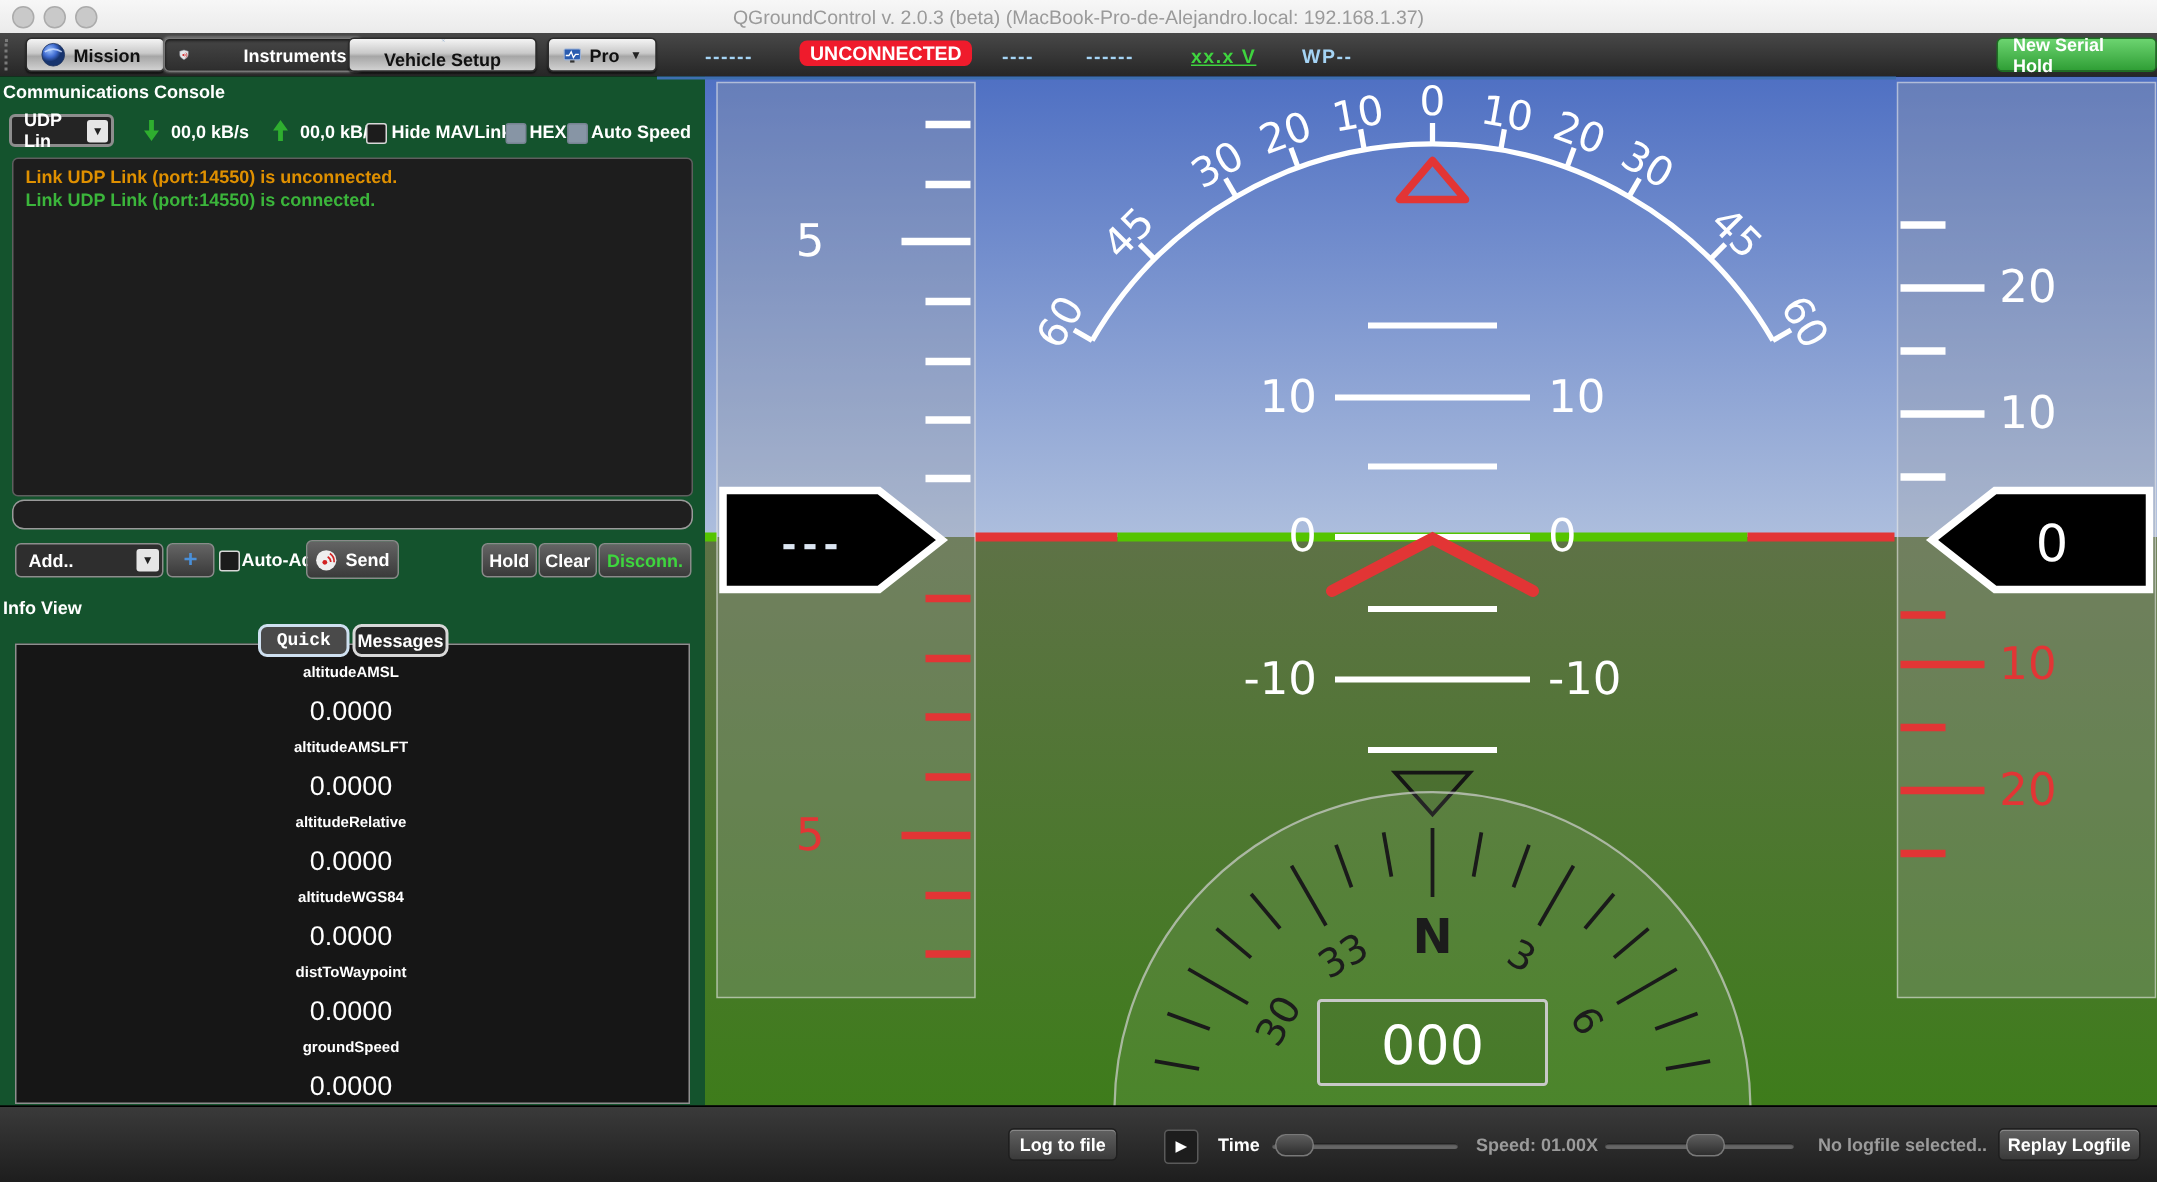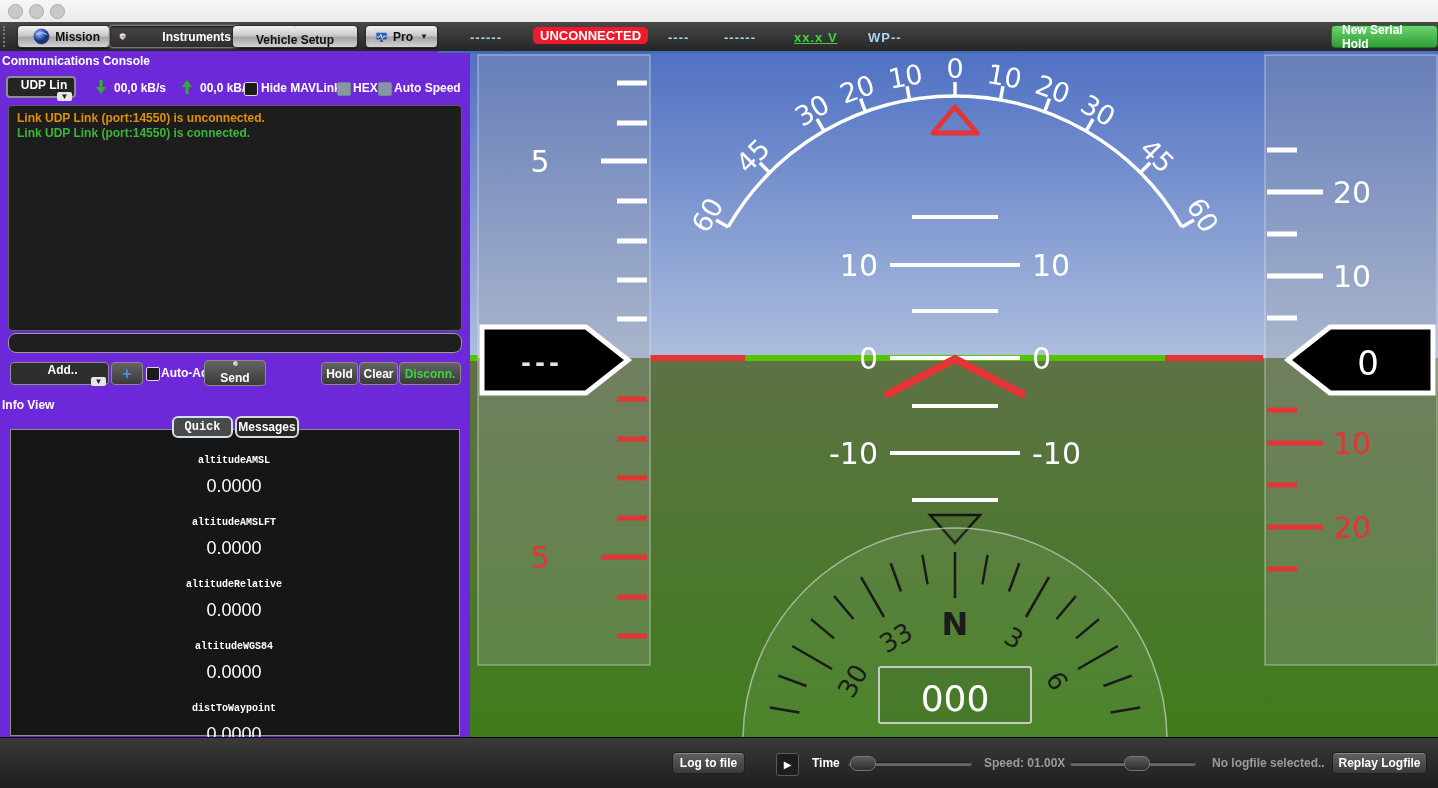--- a/index.html
+++ b/index.html
@@ -7,50 +7,50 @@
         font-family:"Liberation Sans","DejaVu Sans",sans-serif;-webkit-font-smoothing:antialiased;}
   .abs{position:absolute;}
   
   .titlebar{left:0;top:0;width:1438px;height:22px;background:linear-gradient(#f7f7f7,#ebebeb);border-bottom:1px solid #bfbfbf;}
   .tl{width:13px;height:13px;border-radius:50%;background:#c9c9c9;border:1px solid #ababab;top:4px;}
   .titletext{width:100%;text-align:center;top:4px;font-size:13px;color:#9a9a9a;}
   
   .toolbar{left:0;top:22px;width:1438px;height:29px;background:linear-gradient(#484848,#262626);border-bottom:1px solid #000;}
   .tbtn{top:3px;height:23px;border-radius:4px;border:1px solid #2b2b2b;display:flex;align-items:center;gap:5px;
         padding:0 9px;font-size:12px;font-weight:bold;color:#101010;box-sizing:border-box;
-        background:linear-gradient(#f4f4f4 0%,#c9c9c9 45%,#a6a6a6 55%,#d2d2d2 100%);box-shadow:0 1px 1px rgba(0,0,0,.5);justify-content:flex-end;}
+        background:linear-gradient(#f4f4f4 0%,#c9c9c9 45%,#a6a6a6 55%,#d2d2d2 100%);box-shadow:0 1px 1px rgba(0,0,0,.5);}
   .tbtn.active{background:linear-gradient(#454545,#2e2e2e);color:#fff;border:1px solid #777;box-shadow:inset 0 1px 2px rgba(0,0,0,.7),0 0 2px #999;}
   .dots{left:3px;top:26px;height:21px;width:4px;border-left:2px dotted #7a7a7a;}
   .statustxt{top:8px;font-size:13px;font-weight:bold;color:#a5d4f5;letter-spacing:1px;}
   .pill{top:5px;background:#ef1b2c;border-radius:5px;color:#fff;font-weight:bold;font-size:13px;padding:1px 7px;}
   .greenbtn{top:3px;height:23px;border-radius:4px;background:linear-gradient(#6cd470,#2f9e35);border:1px solid #1d6f23;
         color:#fff;font-size:12px;font-weight:bold;display:flex;align-items:center;padding:0 10px;box-sizing:border-box;}
   .bluebar{left:438px;top:51px;width:826px;height:2px;background:#3d6fb0;z-index:9;}
   
-  .panel{left:0;top:51px;width:470px;height:686px;background:#6d28d9;}
+  .panel{left:0;top:51px;width:470px;height:686px;background:#14532d;}
   .sectitle{font-size:12px;font-weight:bold;color:#fff;}
   .combo{background:#242424;border:2px solid #8d8d8d;border-radius:4px;color:#fff;font-weight:bold;font-size:12px;
-        display:flex;align-items:center;padding:0 2px 0 8px;box-sizing:border-box;flex-direction:column;}
+        display:flex;align-items:center;padding:0 2px 0 8px;box-sizing:border-box;}
   .comboarrow{margin-left:auto;width:15px;height:15px;background:#e6e6e6;border-radius:2px;color:#222;font-size:8px;
         display:flex;align-items:center;justify-content:center;}
   .ratetxt{font-size:12px;font-weight:bold;color:#fff;}
   .cb{width:12px;height:12px;border:1px solid #d8d8d8;background:#1c1c1c;border-radius:2px;}
   .cb.filled{background:#8795a5;border-color:#768392;}
   .cblabel{font-size:12px;font-weight:bold;color:#fff;}
   .logbox{background:#1d1d1d;border:1px solid #5f5f5f;border-radius:4px;}
   .logline{font-size:12px;font-weight:bold;line-height:15px;}
   .inputbox{background:#1f1f1f;border:1px solid #9a9a9a;border-radius:8px;}
   .dbtn{background:linear-gradient(#646464,#3a3a3a);border:1px solid #8a8a8a;border-radius:4px;color:#fff;
         font-size:12px;font-weight:bold;display:flex;align-items:center;justify-content:center;box-sizing:border-box;}
   .tab{border-radius:6px;font-size:12px;font-weight:bold;color:#fff;display:flex;align-items:center;justify-content:center;box-sizing:border-box;}
   .tab.on{background:#4a4a4a;border:2px solid #cfe0f0;}
   .tab.off{background:#262626;border:2px solid #d8d8d8;}
   .infobox{border:1px solid #8f8f8f;background:#161616;}
   .ifcol{display:flex;flex-direction:column;align-items:center;padding-top:3px;}
-  .if-label{font-size:10px;font-weight:bold;color:#fff;margin-top:20px;height:12px;font-family:Liberation Mono, monospace;}
+  .if-label{font-size:10px;font-weight:bold;color:#fff;margin-top:8px;height:12px;}
   .if-value{font-size:18px;font-weight:normal;color:#fff;margin-top:9px;height:21px;}
   
   .bottombar{left:0;top:737px;width:1438px;height:51px;background:linear-gradient(#3a3a3a,#1d1d1d);border-top:1px solid #000;}
   .bbtn{background:linear-gradient(#616161,#3a3a3a);border:1px solid #1f1f1f;border-radius:4px;color:#fff;font-size:12px;
         font-weight:bold;display:flex;align-items:center;justify-content:center;box-shadow:inset 0 1px 0 rgba(255,255,255,.25);box-sizing:border-box;}
   .btxt{font-size:12px;font-weight:bold;color:#fff;}
   .btxt.dim{color:#9b9b9b;}
   .groove{height:4px;background:#666;border-radius:2px;box-shadow:inset 0 1px 1px #1a1a1a;}
   .handle{width:26px;height:15px;border-radius:7px;background:linear-gradient(#5d5d5d,#2e2e2e);border:1px solid #787878;box-sizing:border-box;}
   .playbtn{background:#1d1d1d;border:1px solid #5a5a5a;border-radius:3px;color:#fff;font-size:10px;
@@ -58,20 +58,21 @@
 </style>
 </head>
 <body>
 
 <div id="root">
 
   <div class="abs titlebar">
     <div class="abs tl" style="left:8px"></div>
     <div class="abs tl" style="left:29px"></div>
     <div class="abs tl" style="left:50px"></div>
+    <div class="abs titletext">QGroundControl v. 2.0.3 (beta) (MacBook-Pro-de-Alejandro.local: 192.168.1.37)</div>
   </div>
 
   <div class="abs toolbar">
     <div class="abs dots" style="top:4px;left:3px;"></div>
 
     <div class="abs tbtn" style="left:17px;width:93px;">
       <svg width="17" height="17" viewBox="0 0 18 18">
         <defs>
             <radialGradient id="gb" cx="35%" cy="30%">
               <stop offset="0%" stop-color="#9ec4ff"></stop>
@@ -159,21 +160,21 @@
     <div class="abs inputbox" style="left:8px;top:282px;width:452px;height:18px;"></div>
 
     <div class="abs combo" style="left:10px;top:311px;width:99px;height:23px;border-width:1px;background:#2e2e2e;">
       <span>Add..</span>
       <span class="comboarrow">▼</span>
     </div>
     <div class="abs dbtn" style="left:111px;top:311px;width:32px;height:23px;color:#4a90d9;font-size:16px;">+</div>
     <div class="abs cb" style="left:146px;top:316px;"></div>
     <span class="abs cblabel" style="left:161px;top:315px;">Auto-Ad</span>
 
-    <div class="abs dbtn" style="left:204px;top:309px;width:62px;height:26px;gap:5px;flex-direction:column;">
+    <div class="abs dbtn" style="left:204px;top:309px;width:62px;height:26px;gap:5px;">
       <svg width="15" height="15" viewBox="0 0 16 16">
         <circle cx="8" cy="8" r="7.2" fill="#efefef"></circle>
         <circle cx="7" cy="9.5" r="1.7" fill="#d22222"></circle>
         <path d="M9 5.5 A4.4 4.4 0 0 1 11.2 9.3 M10.6 3.2 A7 7 0 0 1 13.6 9.4" stroke="#d22222" stroke-width="1.2" fill="none"></path>
       </svg>
       <span>Send</span>
     </div>
 
     <div class="abs dbtn" style="left:321px;top:311px;width:37px;height:23px;">Hold</div>
     <div class="abs dbtn" style="left:359px;top:311px;width:39px;height:23px;">Clear</div>

